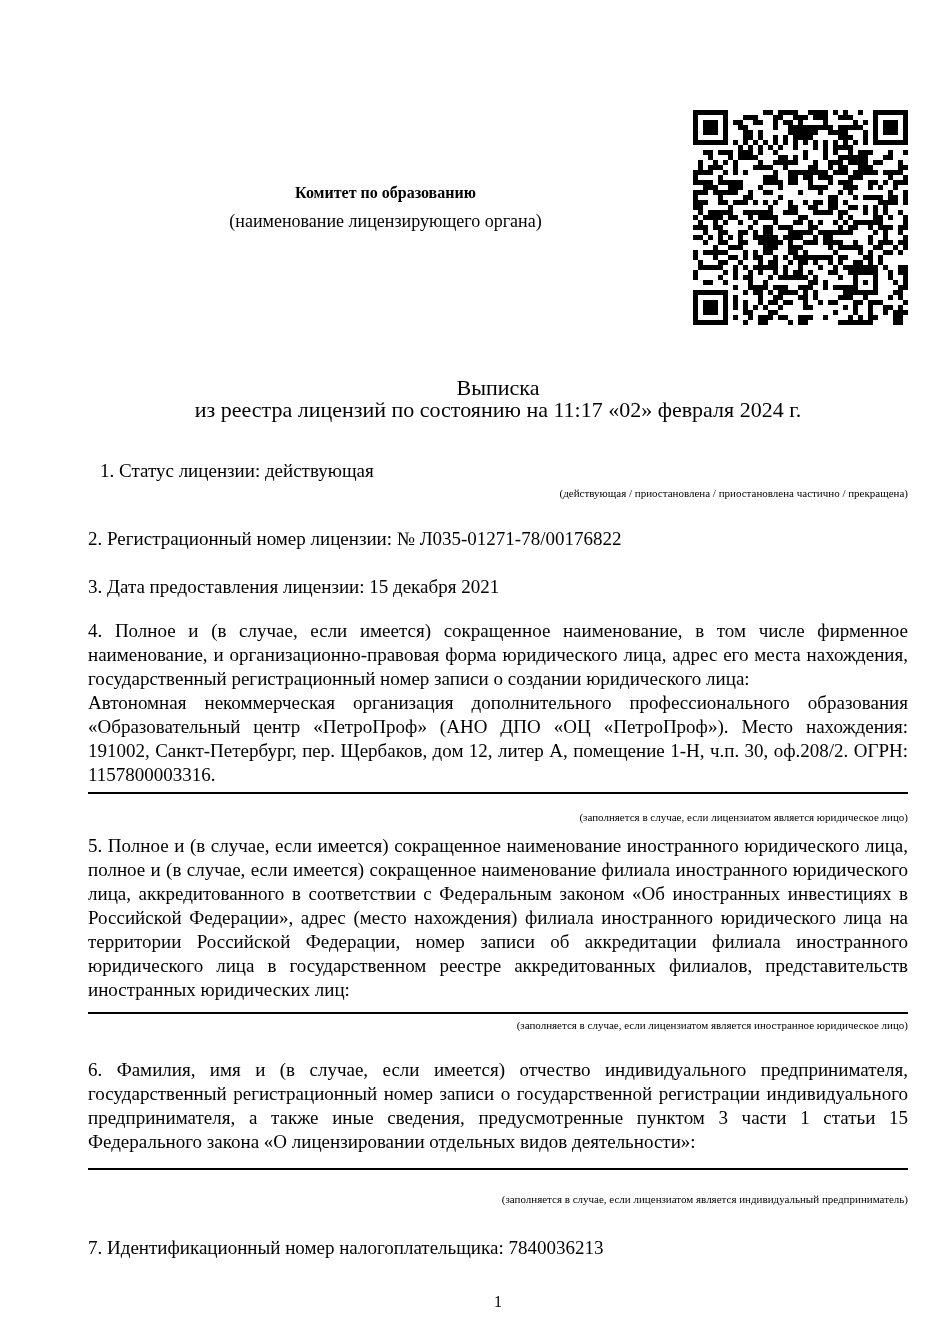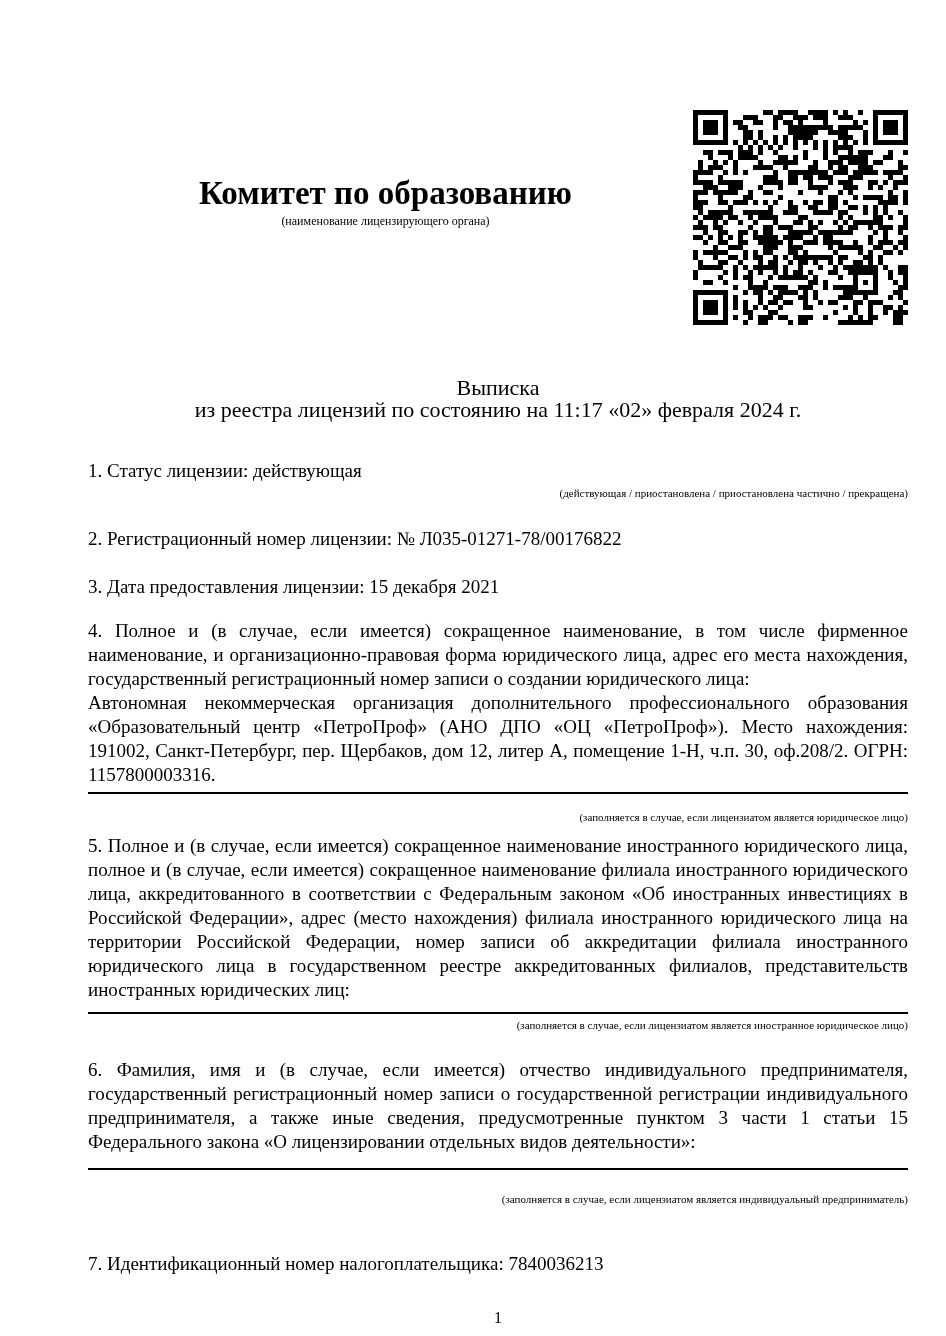--- a/index.html
+++ b/index.html
@@ -9,46 +9,46 @@
     width:946px; height:1336px;
     background:#ffffff;
     color:#000000;
     font-family:"Liberation Serif", "DejaVu Serif", serif;
     overflow:hidden;
   }
   .content { position:absolute; left:88px; top:0; width:820px; }
 
   .header { display:flex; justify-content:space-between; align-items:flex-start; padding-top:110px; }
   .header-left { flex:1 1 auto; text-align:center; padding-top:68px; padding-right:10px; }
-  .authority { font-size:33px; font-weight:700; line-height:30px; }
-  .authority-caption { font-size:12px; line-height:17px; margin-top:5px; }
+  .authority { font-size:16px; font-weight:700; line-height:30px; }
+  .authority-caption { font-size:18px; line-height:17px; margin-top:5px; }
   .qr { width:215px; height:215px; flex:0 0 auto; }
   .qr svg { display:block; }
 
   .doc-title { margin-top:52px; text-align:center; font-size:22px; line-height:22px; }
 
   .item-text { font-size:19px; line-height:24px; }
   .justified { text-align:justify; }
   .caption { font-size:11px; line-height:18px; text-align:right; }
   .rule { border-top:2px solid #000; height:0; width:100%; }
 
-  .it-status   { margin-top:38px; }
+  .it-status   { margin-top:38px;margin-left:12px; }
   .it-status .caption { margin-top:1px; }
   .it-reg      { margin-top:25px; }
   .it-date     { margin-top:24px; }
   .it-legal    { margin-top:20px; }
   .it-legal .rule { margin-top:5px; }
   .it-legal .caption { margin-top:14px; }
   .it-foreign  { margin-top:8px; }
   .it-foreign .rule { margin-top:10px; }
   .it-foreign .caption { margin-top:2px; }
   .it-entrep   { margin-top:24px; }
   .it-entrep .rule { margin-top:14px; }
   .it-entrep .caption { margin-top:20px; }
-  .it-inn      { margin-top:44px; }
+  .it-inn      { margin-top:28px; }
   .page-number { margin-top:32px; text-align:center; font-size:16px; line-height:20px; }
 </style>
 </head>
 <body>
 
 <div class="page">
   <div class="content">
 
     <div class="header">
       <div class="header-left">

